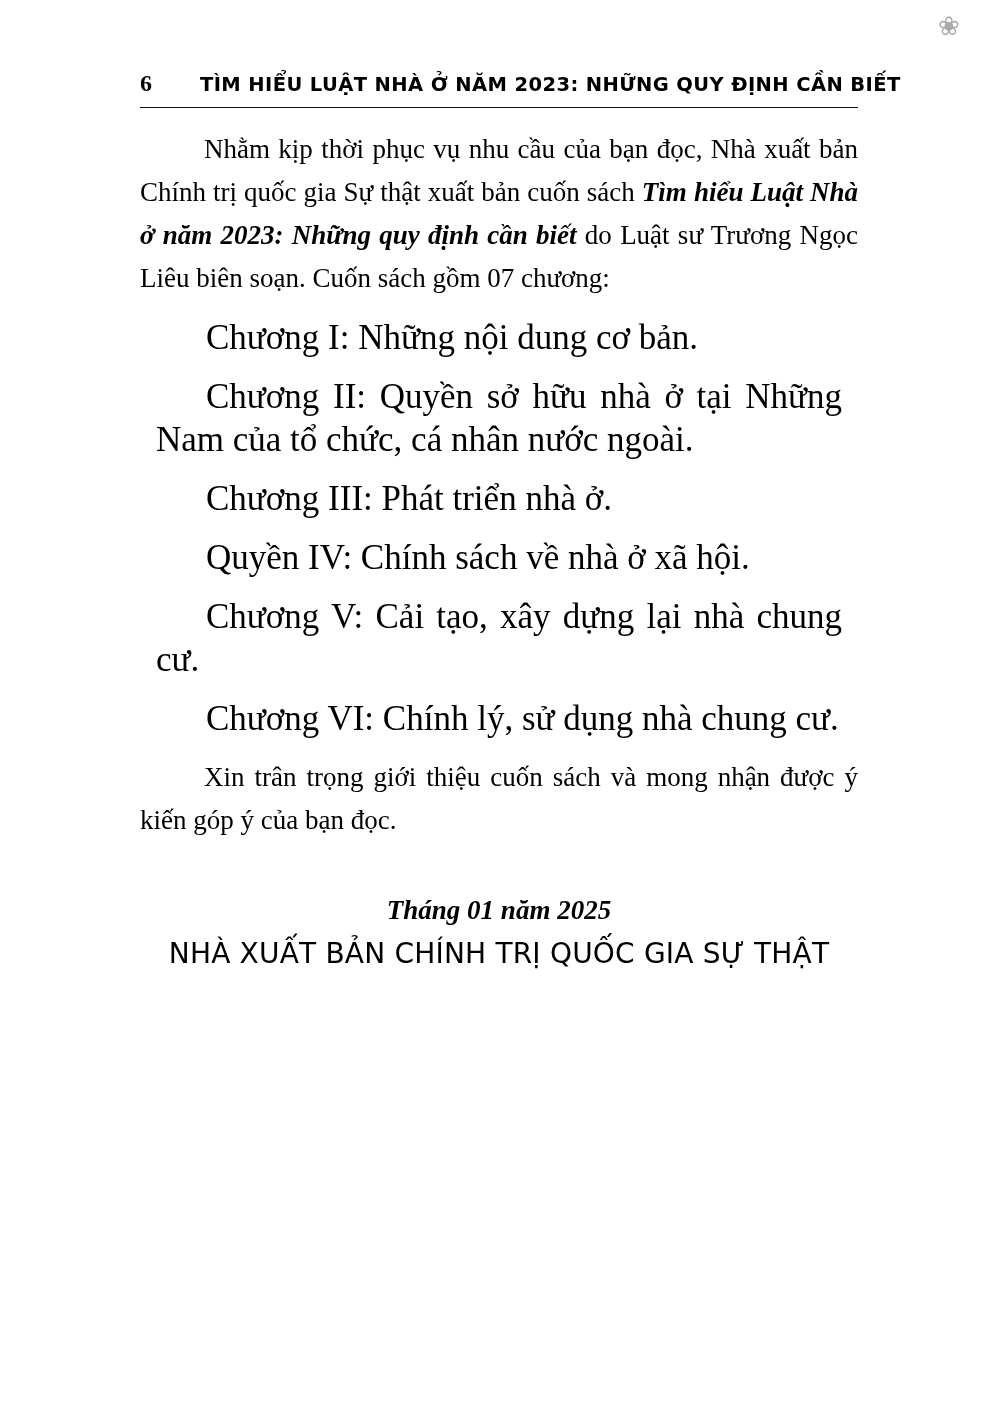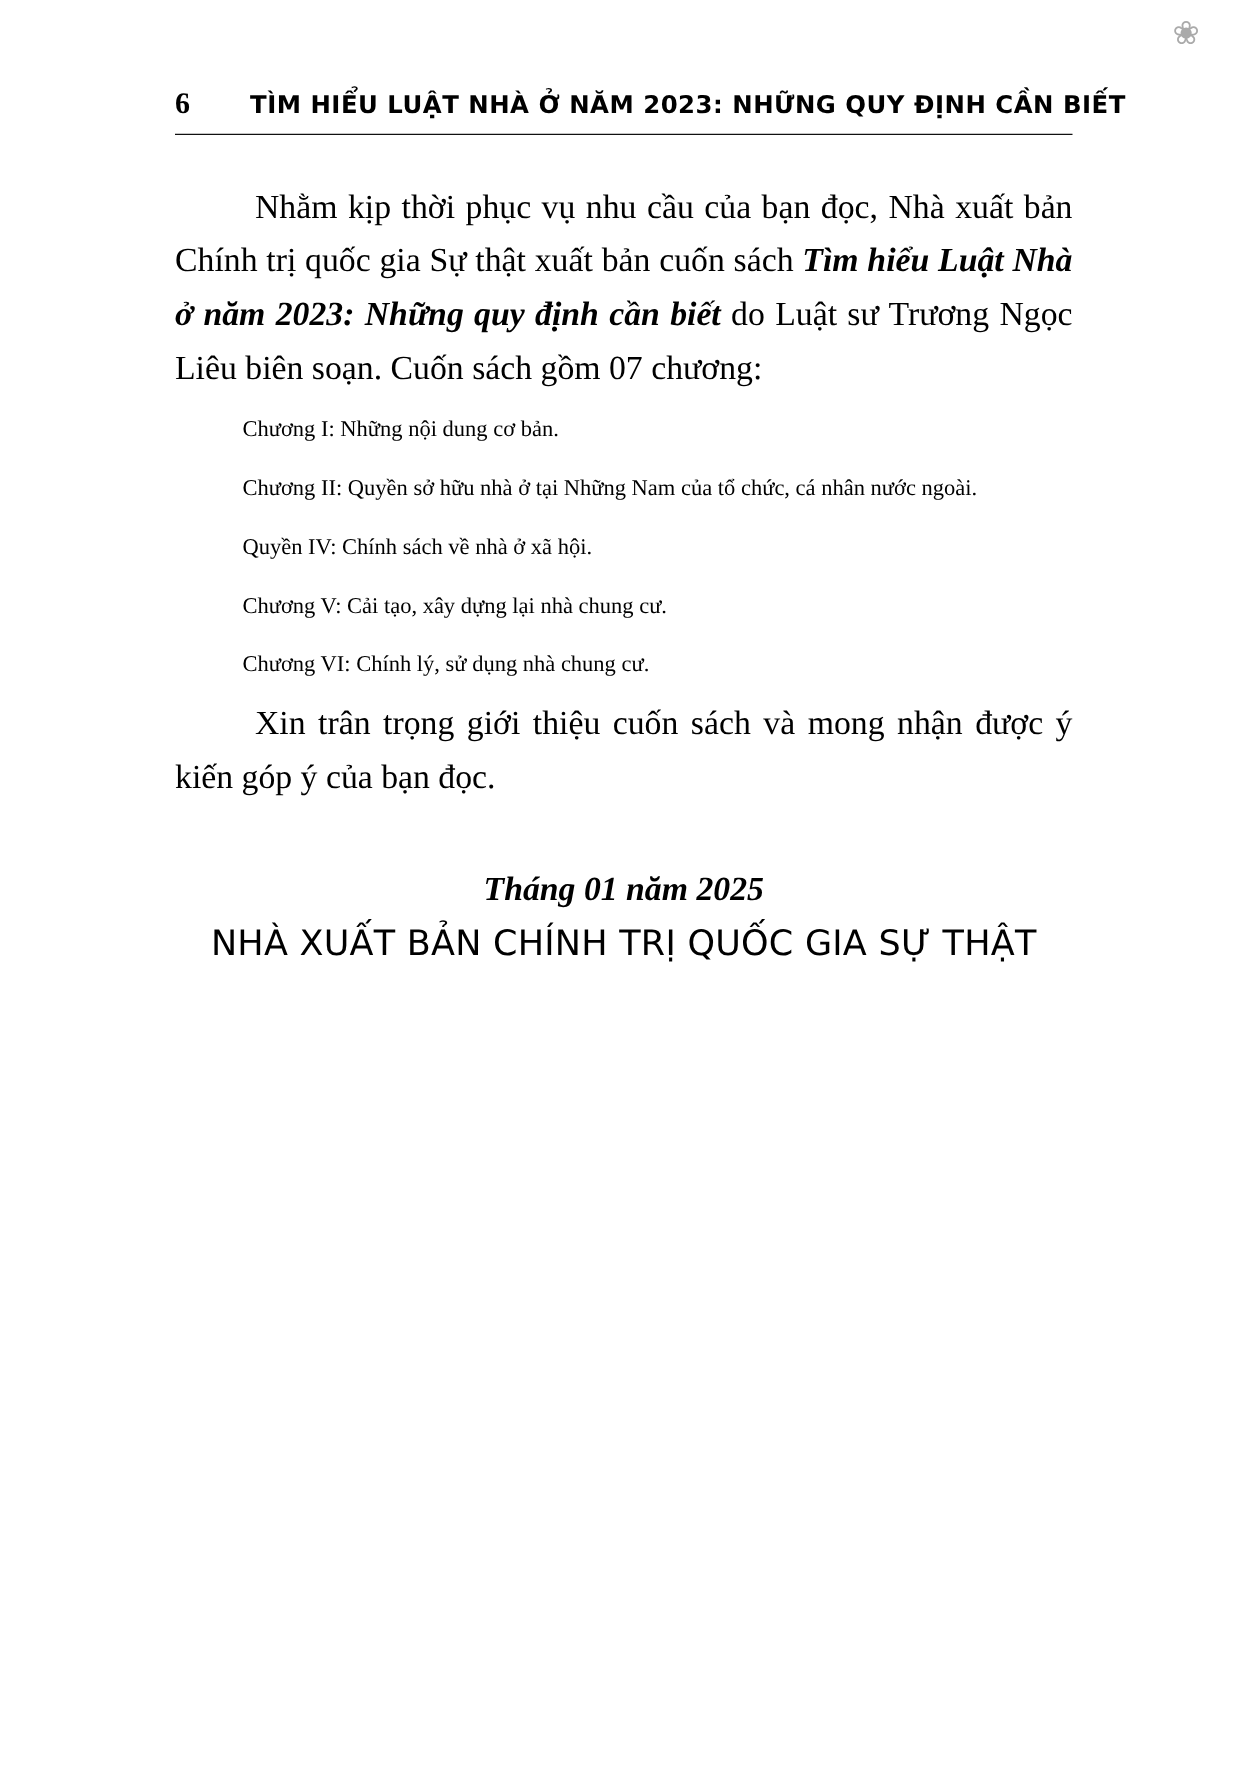--- a/index.html
+++ b/index.html
@@ -58,21 +58,21 @@
   }
   .header-title {
     font-size: 19.5px;
     font-weight: 700;
     letter-spacing: 0.4px;
     white-space: nowrap;
   }
 
   .content {
     position: absolute;
-    top: 144px;
+    top: 128px;
     left: 140px;
     width: 718px;
   }
 
   p.para {
     margin: 0 0 2px 0;
     font-size: 27px;
     line-height: 43px;
     text-align: justify;
     text-indent: 64px;
@@ -80,25 +80,25 @@
 
   .bookname {
     font-weight: 700;
     font-style: italic;
   }
 
   .chapter-list {
     margin-top: 6px;
   }
   .chapter-item {
-    font-size: 18px;
+    font-size: 35px;
     line-height: 43px;
     text-indent: 50px;
     text-align: justify;
-    margin: 4px;
+    margin: 16px;
   }
 
   .closing {
     margin-top: 2px;
   }
 
   .signature {
     margin-top: 48px;
     text-align: center;
   }
@@ -128,20 +128,21 @@
     <div class="header-title">TÌM HIỂU LUẬT NHÀ Ở NĂM 2023: NHỮNG QUY ĐỊNH CẦN BIẾT</div>
   </div>
 
   <div class="content">
 
     <p class="para"><span>Nhằm kịp thời phục vụ nhu cầu của bạn đọc, Nhà xuất bản Chính trị quốc gia Sự thật xuất bản cuốn sách </span><span class="bookname">Tìm hiểu Luật Nhà ở năm 2023: Những quy định cần biết</span><span> do Luật sư Trương Ngọc Liêu biên soạn. Cuốn sách gồm 07 chương:</span></p>
 
     <div class="chapter-list">
       <p class="chapter-item">Chương I: Những nội dung cơ bản.</p>
       <p class="chapter-item">Chương II: Quyền sở hữu nhà ở tại Những Nam của tổ chức, cá nhân nước ngoài.</p>
+      <p class="chapter-item">Chương III: Phát triển nhà ở.</p>
       <p class="chapter-item">Quyền IV: Chính sách về nhà ở xã hội.</p>
       <p class="chapter-item">Chương V: Cải tạo, xây dựng lại nhà chung cư.</p>
       <p class="chapter-item">Chương VI: Chính lý, sử dụng nhà chung cư.</p>
     </div>
 
     <p class="para closing">Xin trân trọng giới thiệu cuốn sách và mong nhận được ý kiến góp ý của bạn đọc.</p>
 
     <div class="signature">
       <div class="sig-date">Tháng 01 năm 2025</div>
       <div class="sig-publisher">NHÀ XUẤT BẢN CHÍNH TRỊ QUỐC GIA SỰ THẬT</div>

